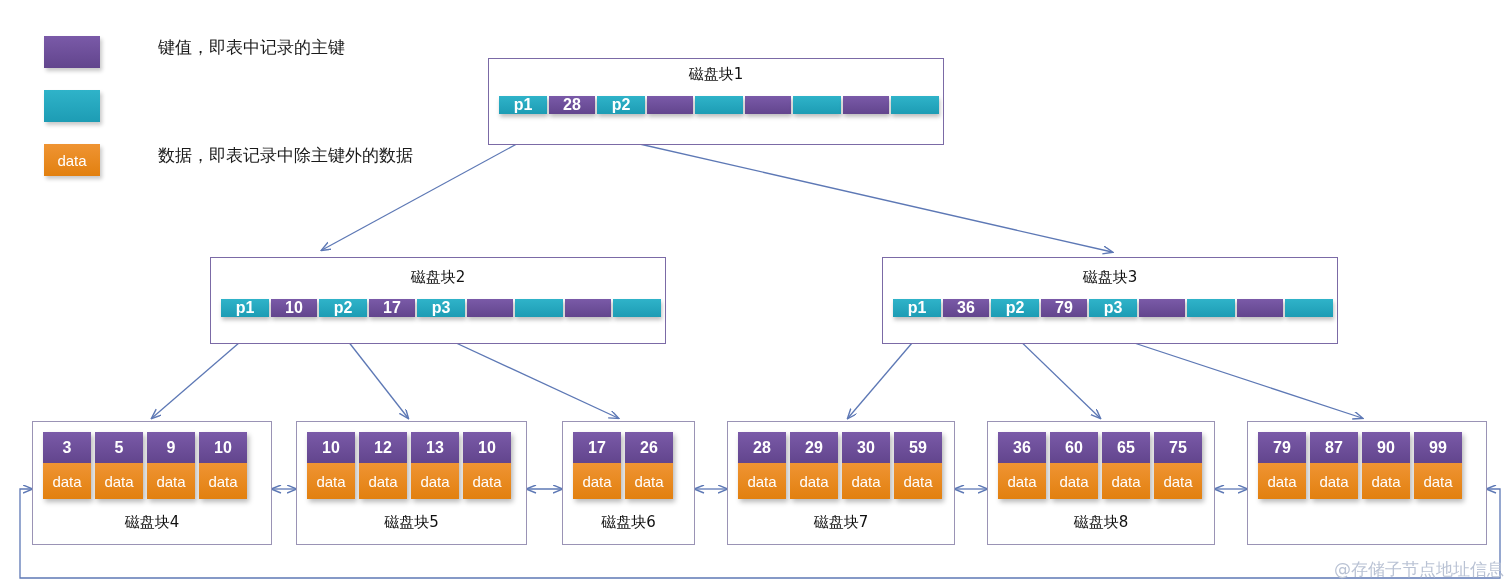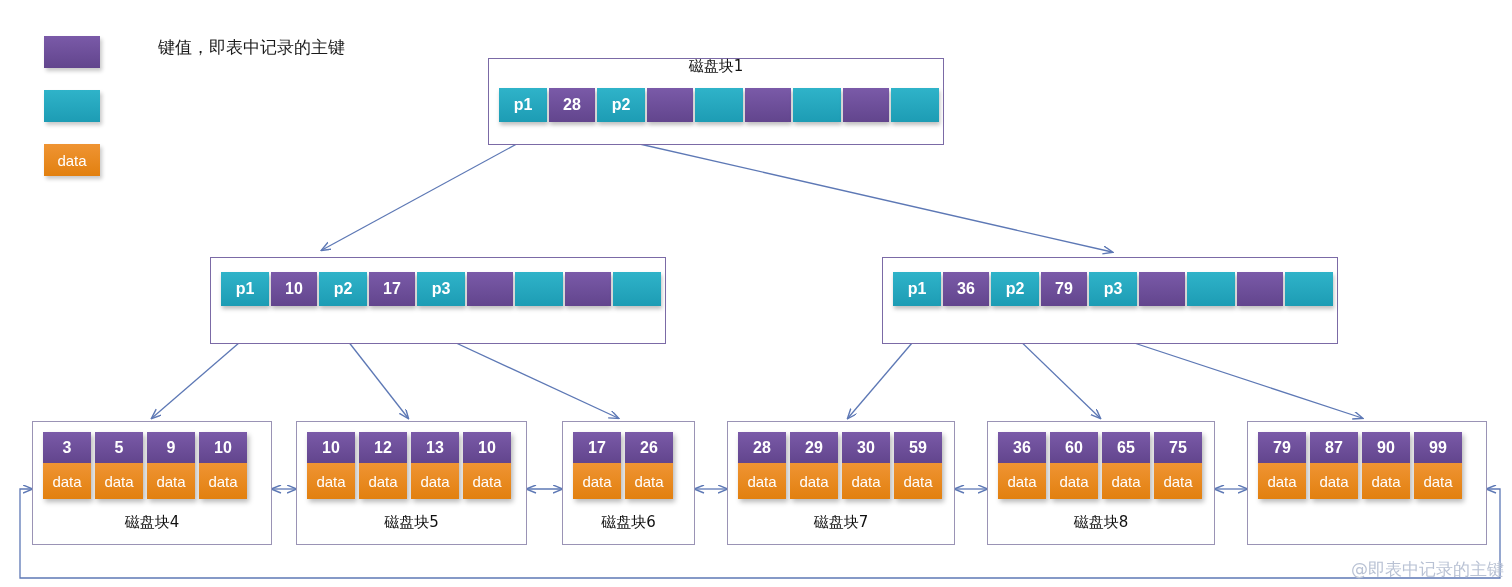--- a/index.html
+++ b/index.html
@@ -73,21 +73,21 @@
     font-size: 15px;
     color: #111111;
     font-family: "DejaVu Sans", sans-serif;
     line-height: 1;
   }
   .cells {
     display: flex;
     gap: 2px;
   }
   .cell {
-    height: 34px;
+    height: 18px;
     display: flex;
     align-items: center;
     justify-content: center;
     color: #ffffff;
     font-size: 16px;
     font-weight: bold;
     box-shadow: 1px 3px 4px rgba(0,0,0,0.25);
     box-sizing: border-box;
     font-family: "Liberation Sans", sans-serif;
   }
@@ -195,53 +195,56 @@
   <div class="legend">
     <div class="legend-row">
       <div class="legend-swatch sw-key"></div>
       <div class="legend-text">键值，即表中记录的主键</div>
     </div>
     <div class="legend-row">
       <div class="legend-swatch sw-ptr"></div>
     </div>
     <div class="legend-row">
       <div class="legend-swatch sw-data">data</div>
+      <div class="legend-text">数据，即表记录中除主键外的数据</div>
     </div>
   </div>
 
   <div class="block" style="left:488px; top:58px; width:456px; height:87px;">
-    <div class="block-title" style="margin-top:0;">磁盘块1</div>
+    <div class="block-title" style="margin-top:8px;">磁盘块1</div>
     <div class="cells" style="margin-top:14px; margin-left:10px;">
       <div class="cell ptr" style="width:48px;">p1</div>
       <div class="cell key" style="width:46px;">28</div>
       <div class="cell ptr" style="width:48px;">p2</div>
       <div class="cell key" style="width:46px;"></div>
       <div class="cell ptr" style="width:48px;"></div>
       <div class="cell key" style="width:46px;"></div>
       <div class="cell ptr" style="width:48px;"></div>
       <div class="cell key" style="width:46px;"></div>
       <div class="cell ptr" style="width:48px;"></div>
     </div>
   </div>
 
   <div class="block" style="left:210px; top:257px; width:456px; height:87px;">
+    <div class="block-title" style="margin-top:12px;">磁盘块2</div>
     <div class="cells" style="margin-top:14px; margin-left:10px;">
       <div class="cell ptr" style="width:48px;">p1</div>
       <div class="cell key" style="width:46px;">10</div>
       <div class="cell ptr" style="width:48px;">p2</div>
       <div class="cell key" style="width:46px;">17</div>
       <div class="cell ptr" style="width:48px;">p3</div>
       <div class="cell key" style="width:46px;"></div>
       <div class="cell ptr" style="width:48px;"></div>
       <div class="cell key" style="width:46px;"></div>
       <div class="cell ptr" style="width:48px;"></div>
     </div>
   </div>
 
   <div class="block" style="left:882px; top:257px; width:456px; height:87px;">
+    <div class="block-title" style="margin-top:12px;">磁盘块3</div>
     <div class="cells" style="margin-top:14px; margin-left:10px;">
       <div class="cell ptr" style="width:48px;">p1</div>
       <div class="cell key" style="width:46px;">36</div>
       <div class="cell ptr" style="width:48px;">p2</div>
       <div class="cell key" style="width:46px;">79</div>
       <div class="cell ptr" style="width:48px;">p3</div>
       <div class="cell key" style="width:46px;"></div>
       <div class="cell ptr" style="width:48px;"></div>
       <div class="cell key" style="width:46px;"></div>
       <div class="cell ptr" style="width:48px;"></div>
@@ -364,15 +367,15 @@
         <div class="entry-key">90</div>
         <div class="entry-data">data</div>
       </div>
       <div class="entry">
         <div class="entry-key">99</div>
         <div class="entry-data">data</div>
       </div>
     </div>
   </div>
 
-  <div class="watermark">@即表中记录的主键</div>
+  <div class="watermark">@存储子节点地址信息</div>
 
 </div>
 
 </body></html>

